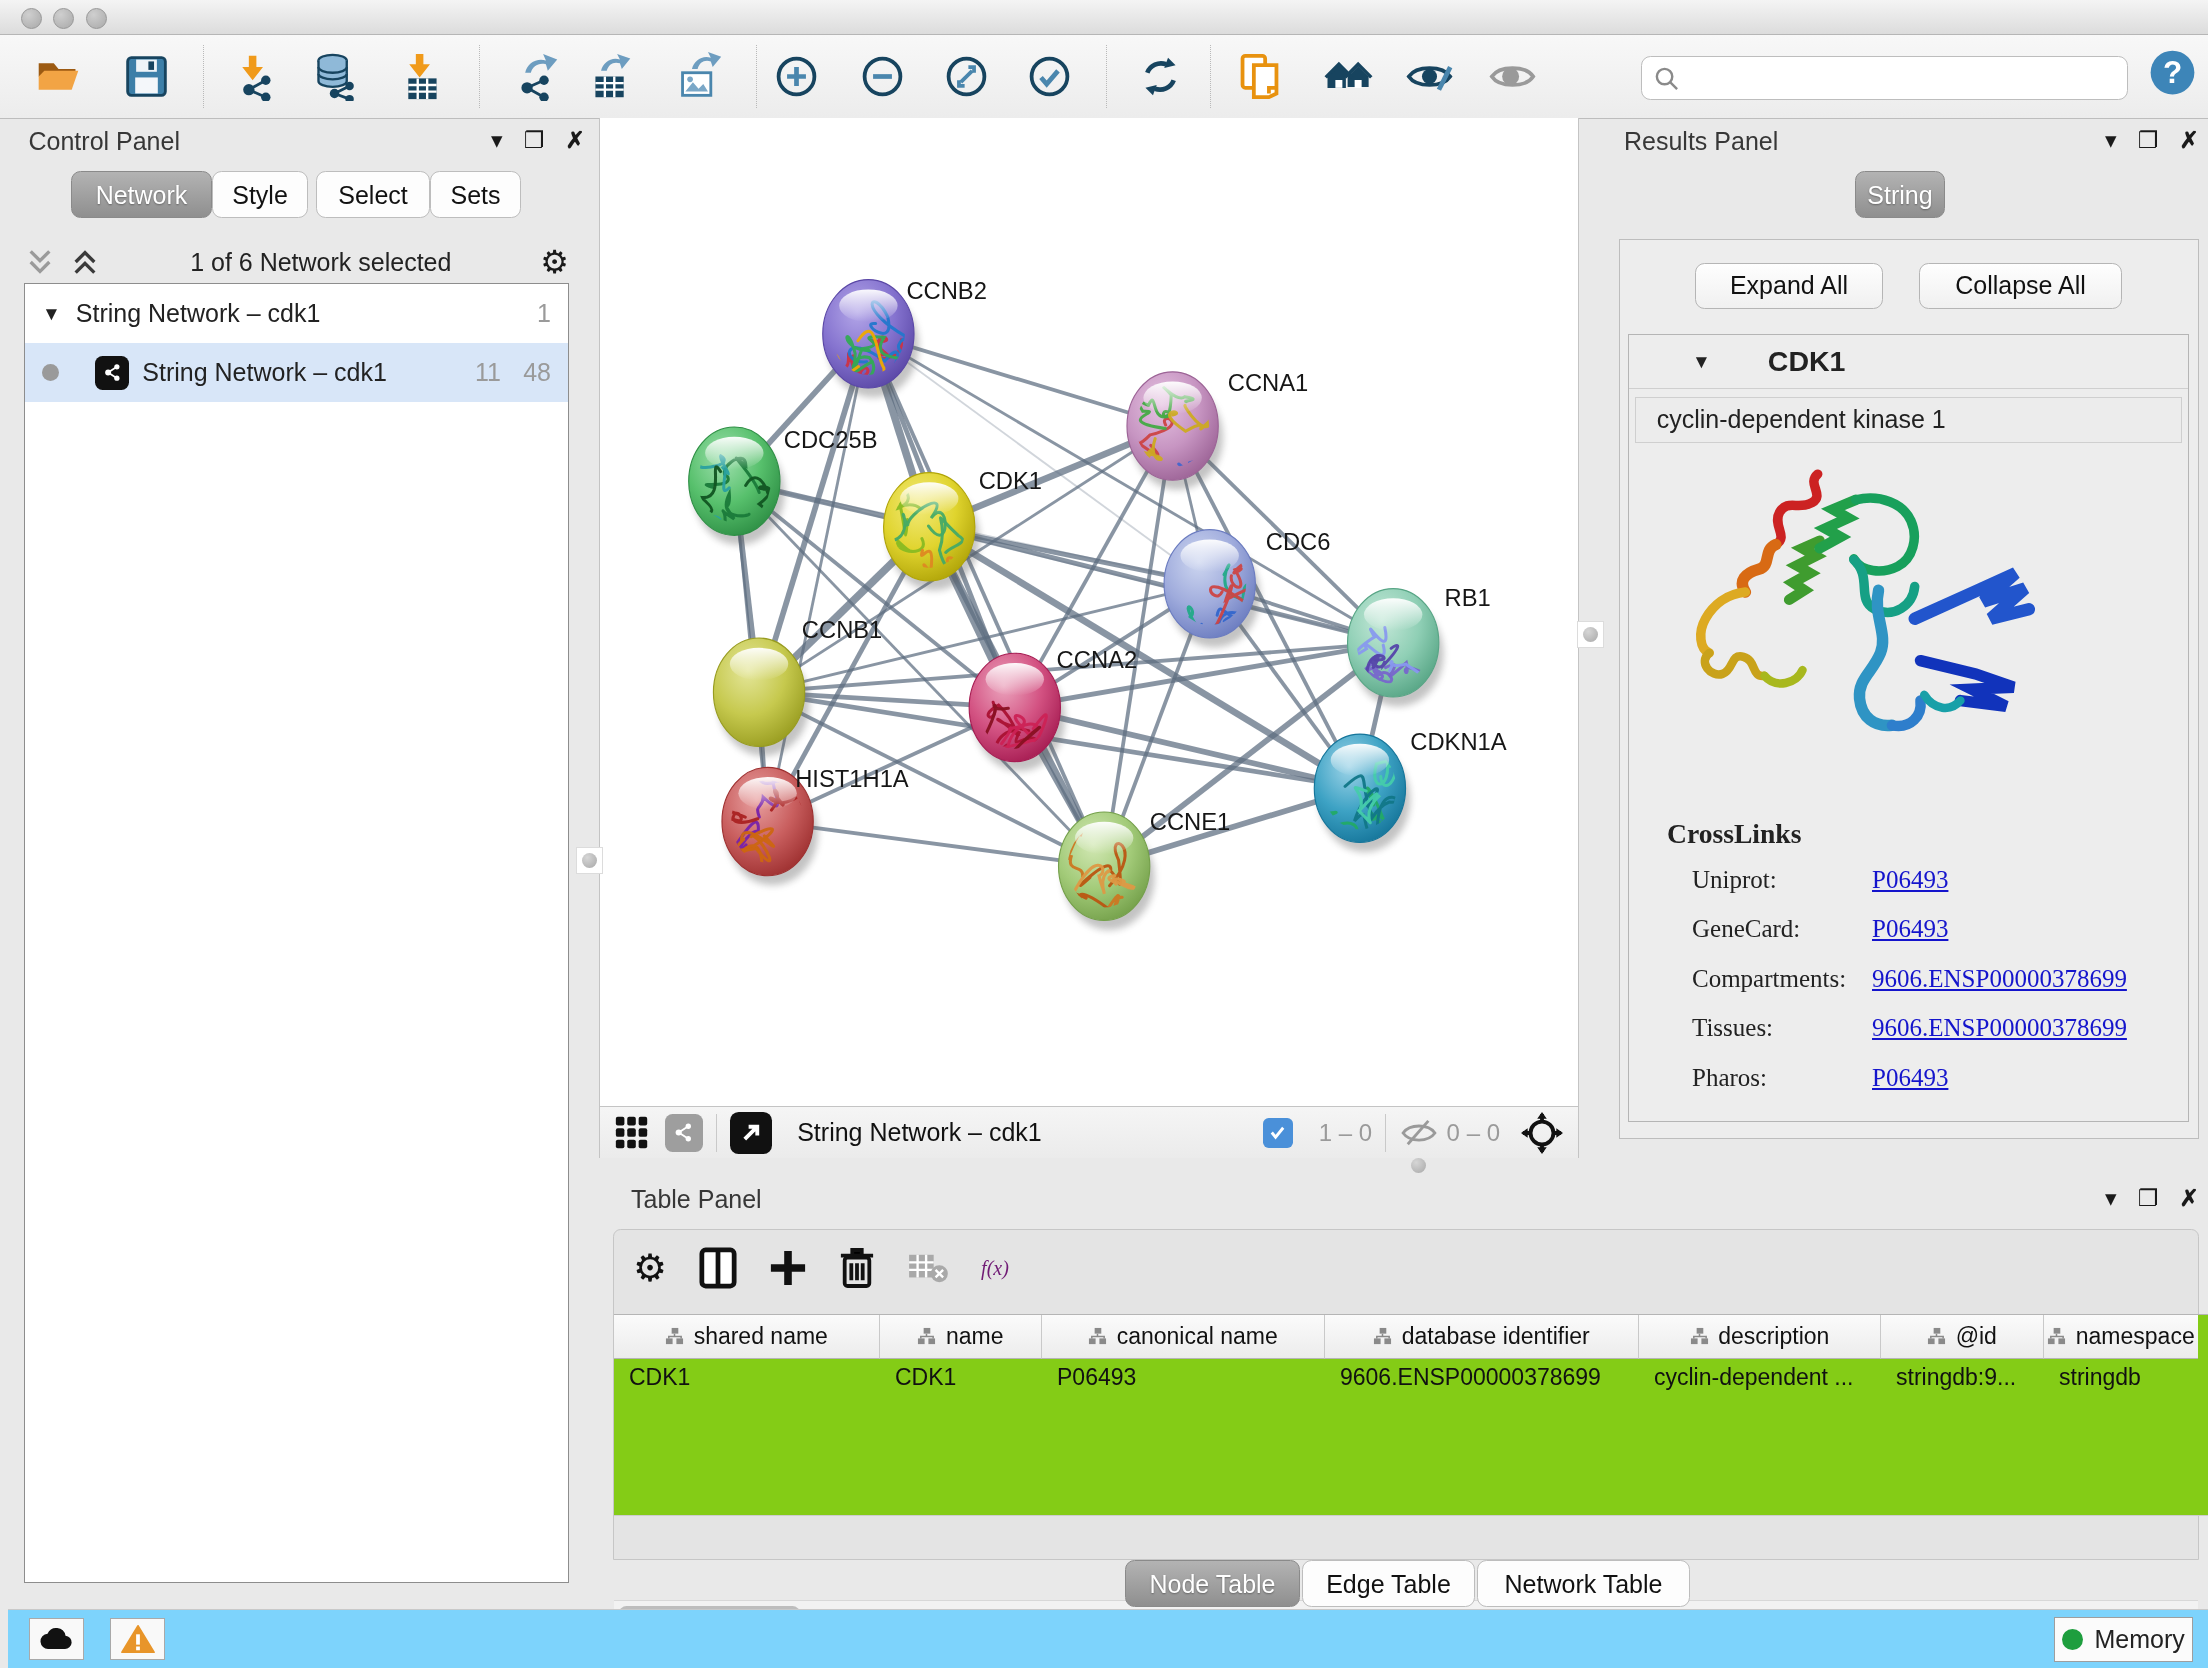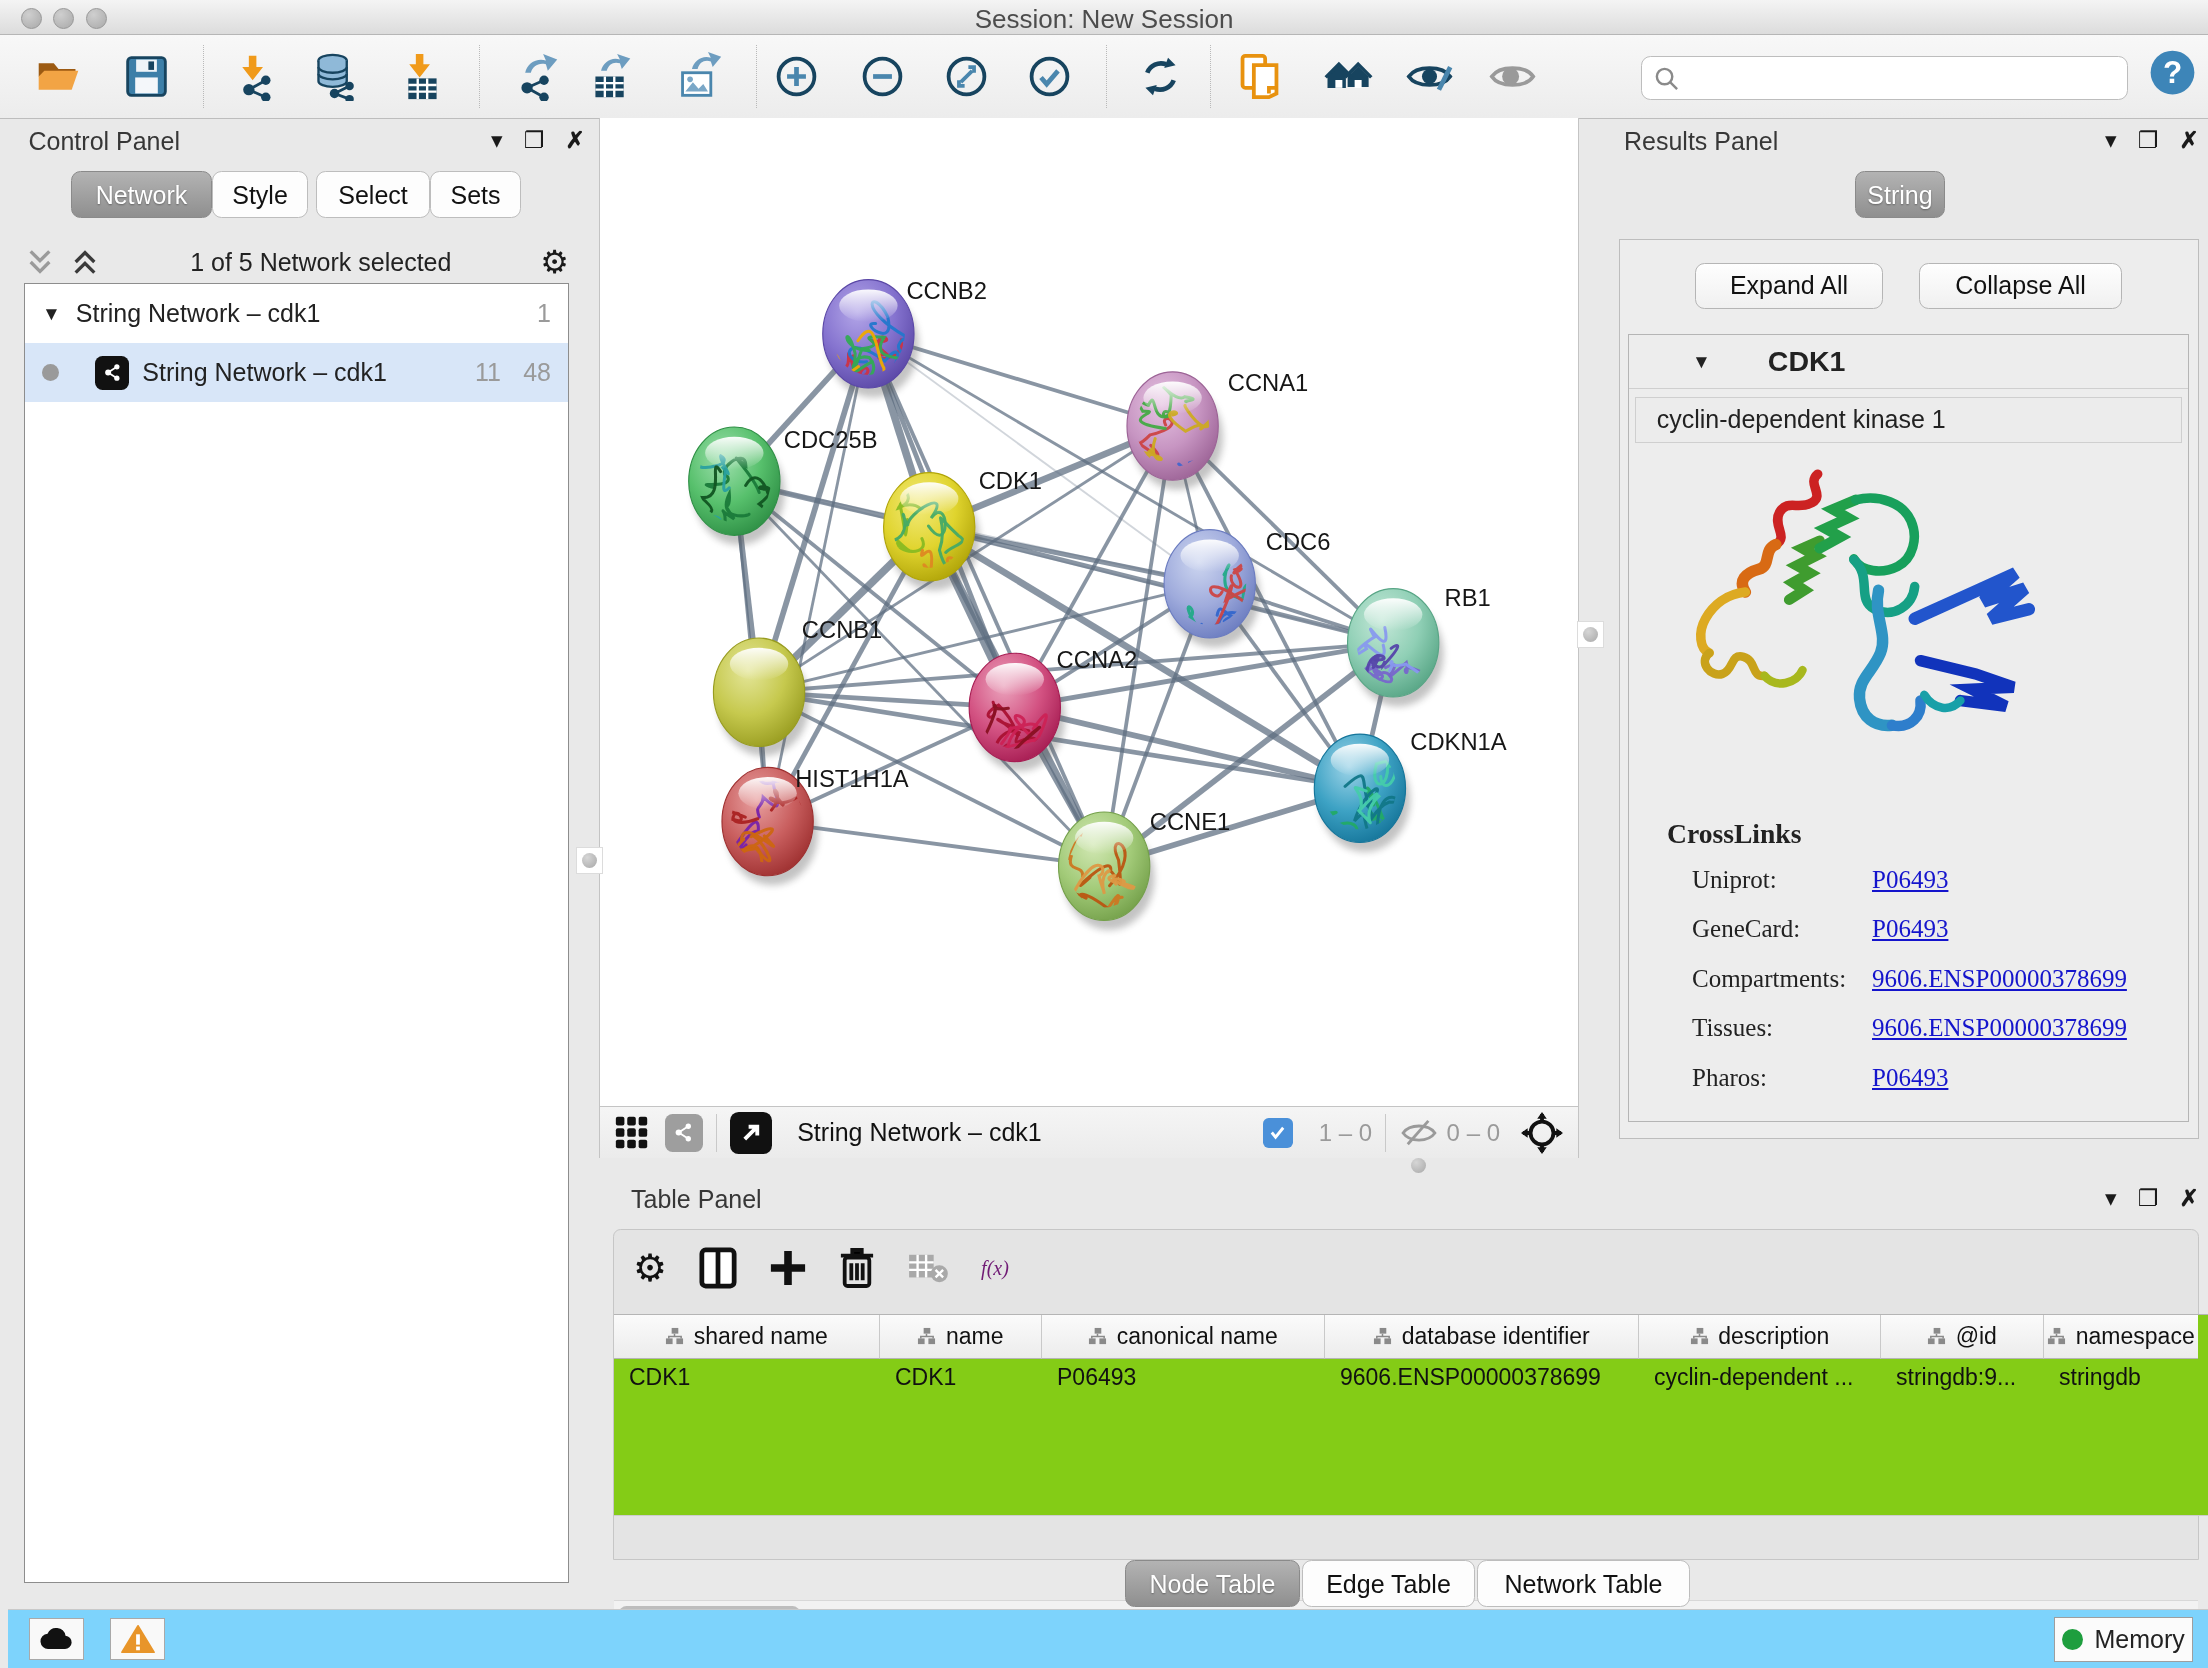--- a/index.html
+++ b/index.html
@@ -78,21 +78,20 @@
 </style>
 </head>
 <body>
 
 <div id="app">
 
   <div class="abs" id="titlebar">
     <span class="tlight" style="left:21px"></span>
     <span class="tlight" style="left:53px"></span>
     <span class="tlight" style="left:86px"></span>
-    <div id="win-title">Session: New Session</div>
   </div>
 
   <div class="abs" id="toolbar">
     <span class="tbi" style="left:34px">
       <svg width="49" height="49" viewBox="0 0 52 52">
           <path d="M5 12h16l5 6h18v8H5z" fill="#9c5a12"></path>
           <path d="M5 26l6-6h36l-7 20H5z" fill="#f2a444"></path>
         </svg>
     </span>
     <span class="tbi" style="left:122px">
@@ -255,21 +254,21 @@
   <div class="tab" style="left:316px;top:171px;width:114px">Select</div>
   <div class="tab" style="left:430px;top:171px;width:91px">Sets</div>
 
   <div class="abs" id="cp-selbar">
     <svg width="32" height="32" viewBox="0 0 24 24">
         <path d="M5 4l7 7 7-7M5 12l7 7 7-7" fill="none" stroke="#9a9a9a" stroke-width="2.5"></path>
       </svg>
     <svg width="32" height="32" viewBox="0 0 24 24" style="margin-left:13.3px">
         <path d="M5 20l7-7 7 7M5 12l7-7 7 7" fill="none" stroke="#3a3a3a" stroke-width="2.5"></path>
       </svg>
-    <span style="flex:1;text-align:center;font-size:25px;color:#222">1 of 5 Network selected</span>
+    <span style="flex:1;text-align:center;font-size:25px;color:#222">1 of 6 Network selected</span>
     <span style="font-size:32px;color:#1a1a1a">⚙</span>
   </div>
 
   <div class="abs" id="cp-listbox">
     <div class="tree-row" style="padding-left:17px">
       <span style="font-size:19px;margin-right:15px">▼</span>
       <span>String Network – cdk1</span>
       <span class="cnt" style="right:17px">1</span>
     </div>
     <div class="tree-row" id="tree-child" style="padding-left:17px">

